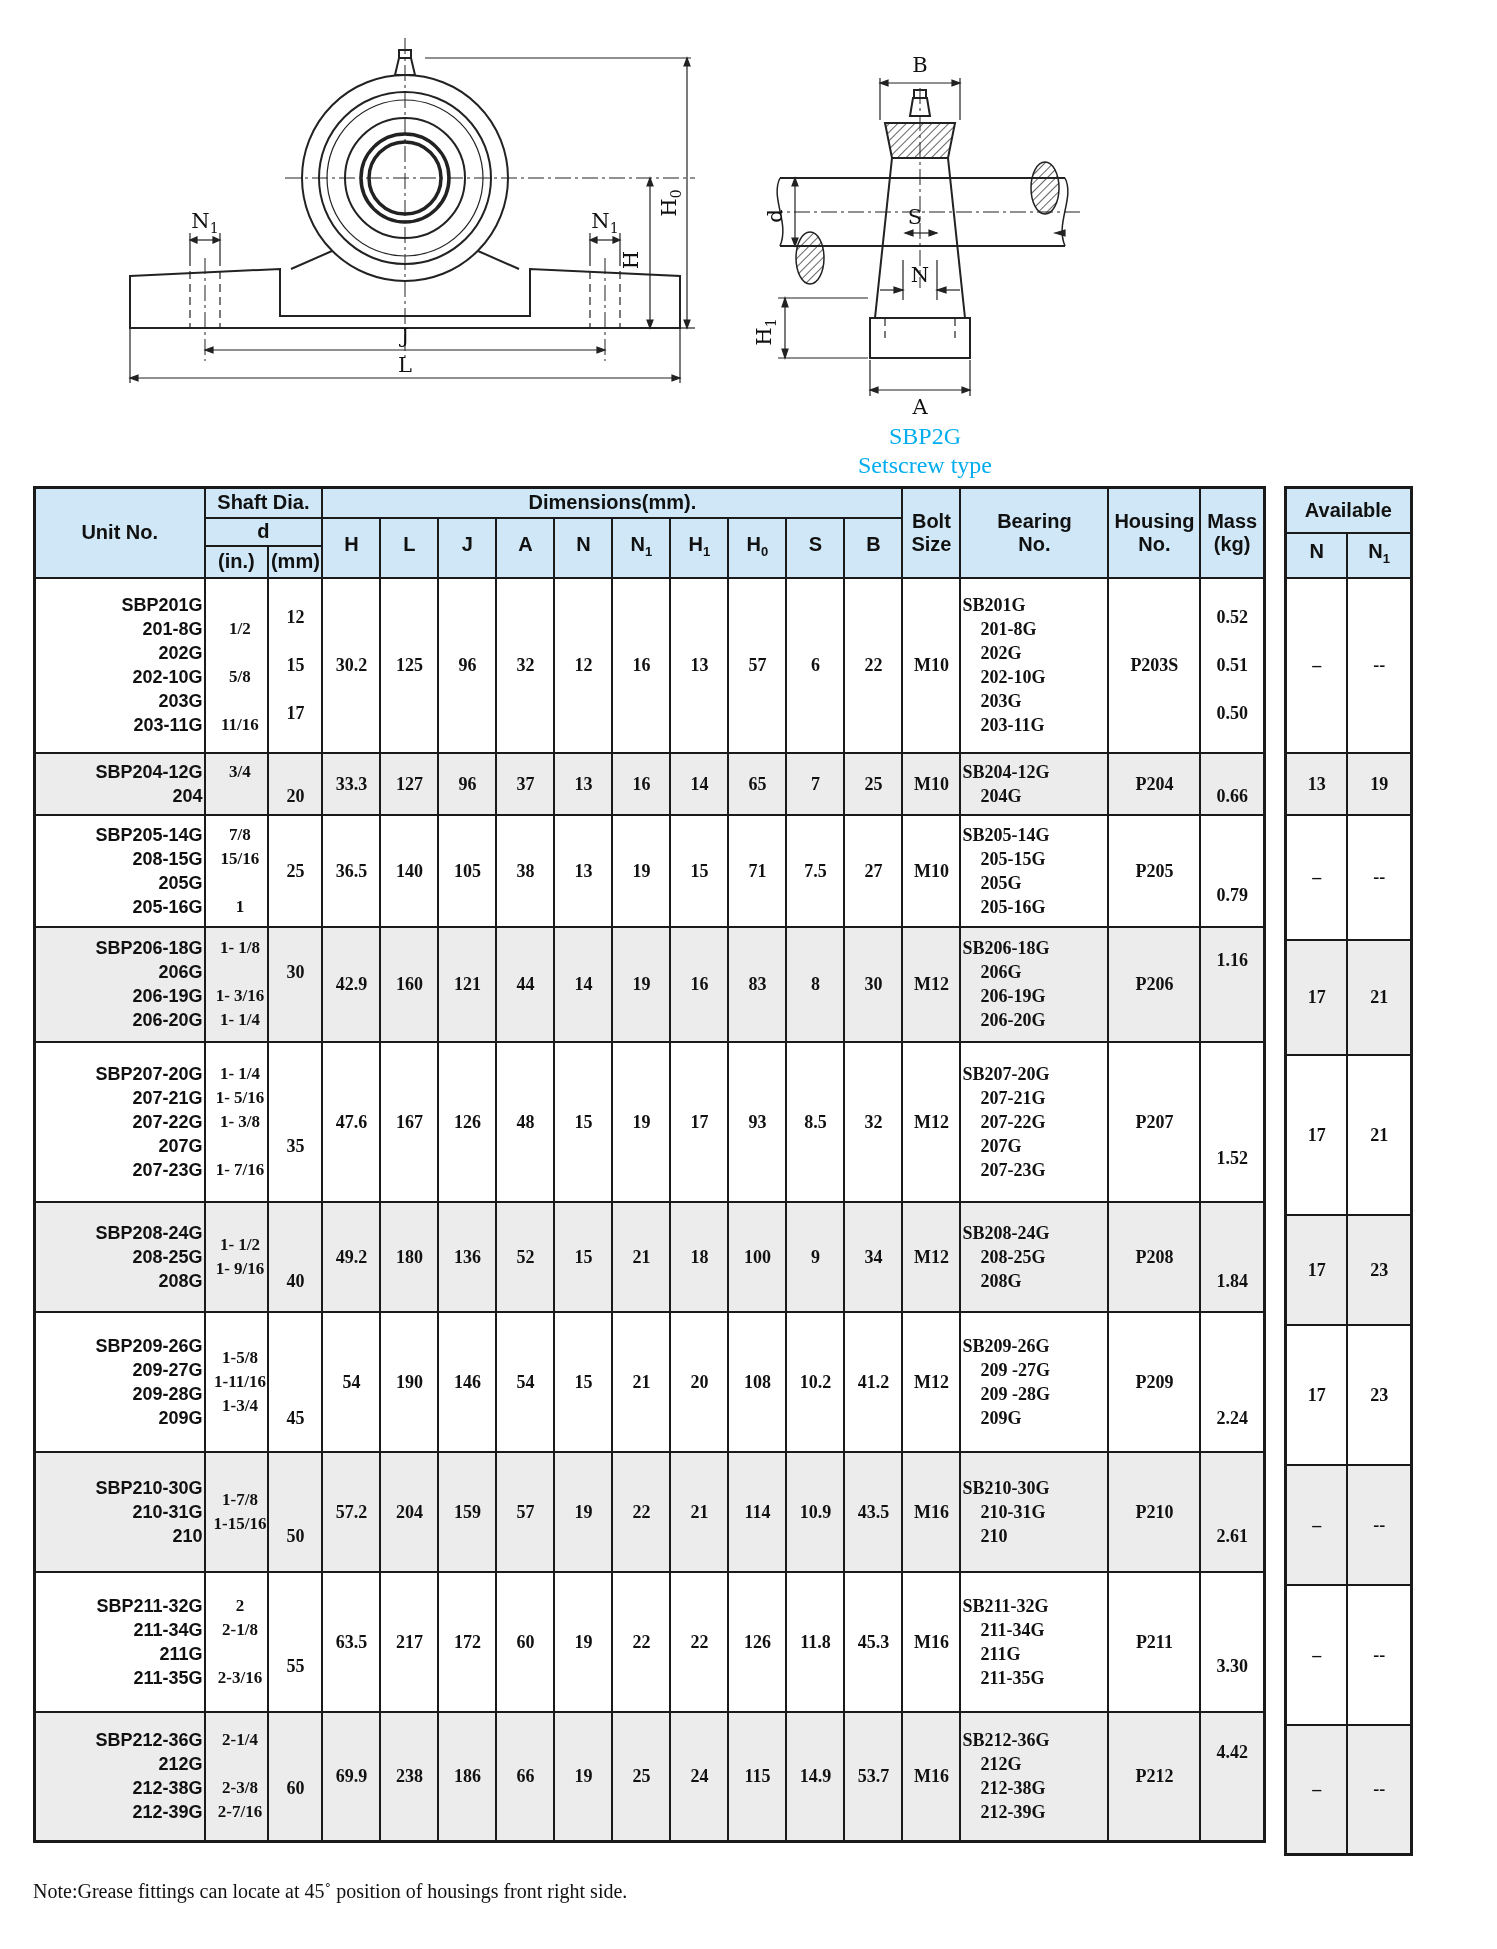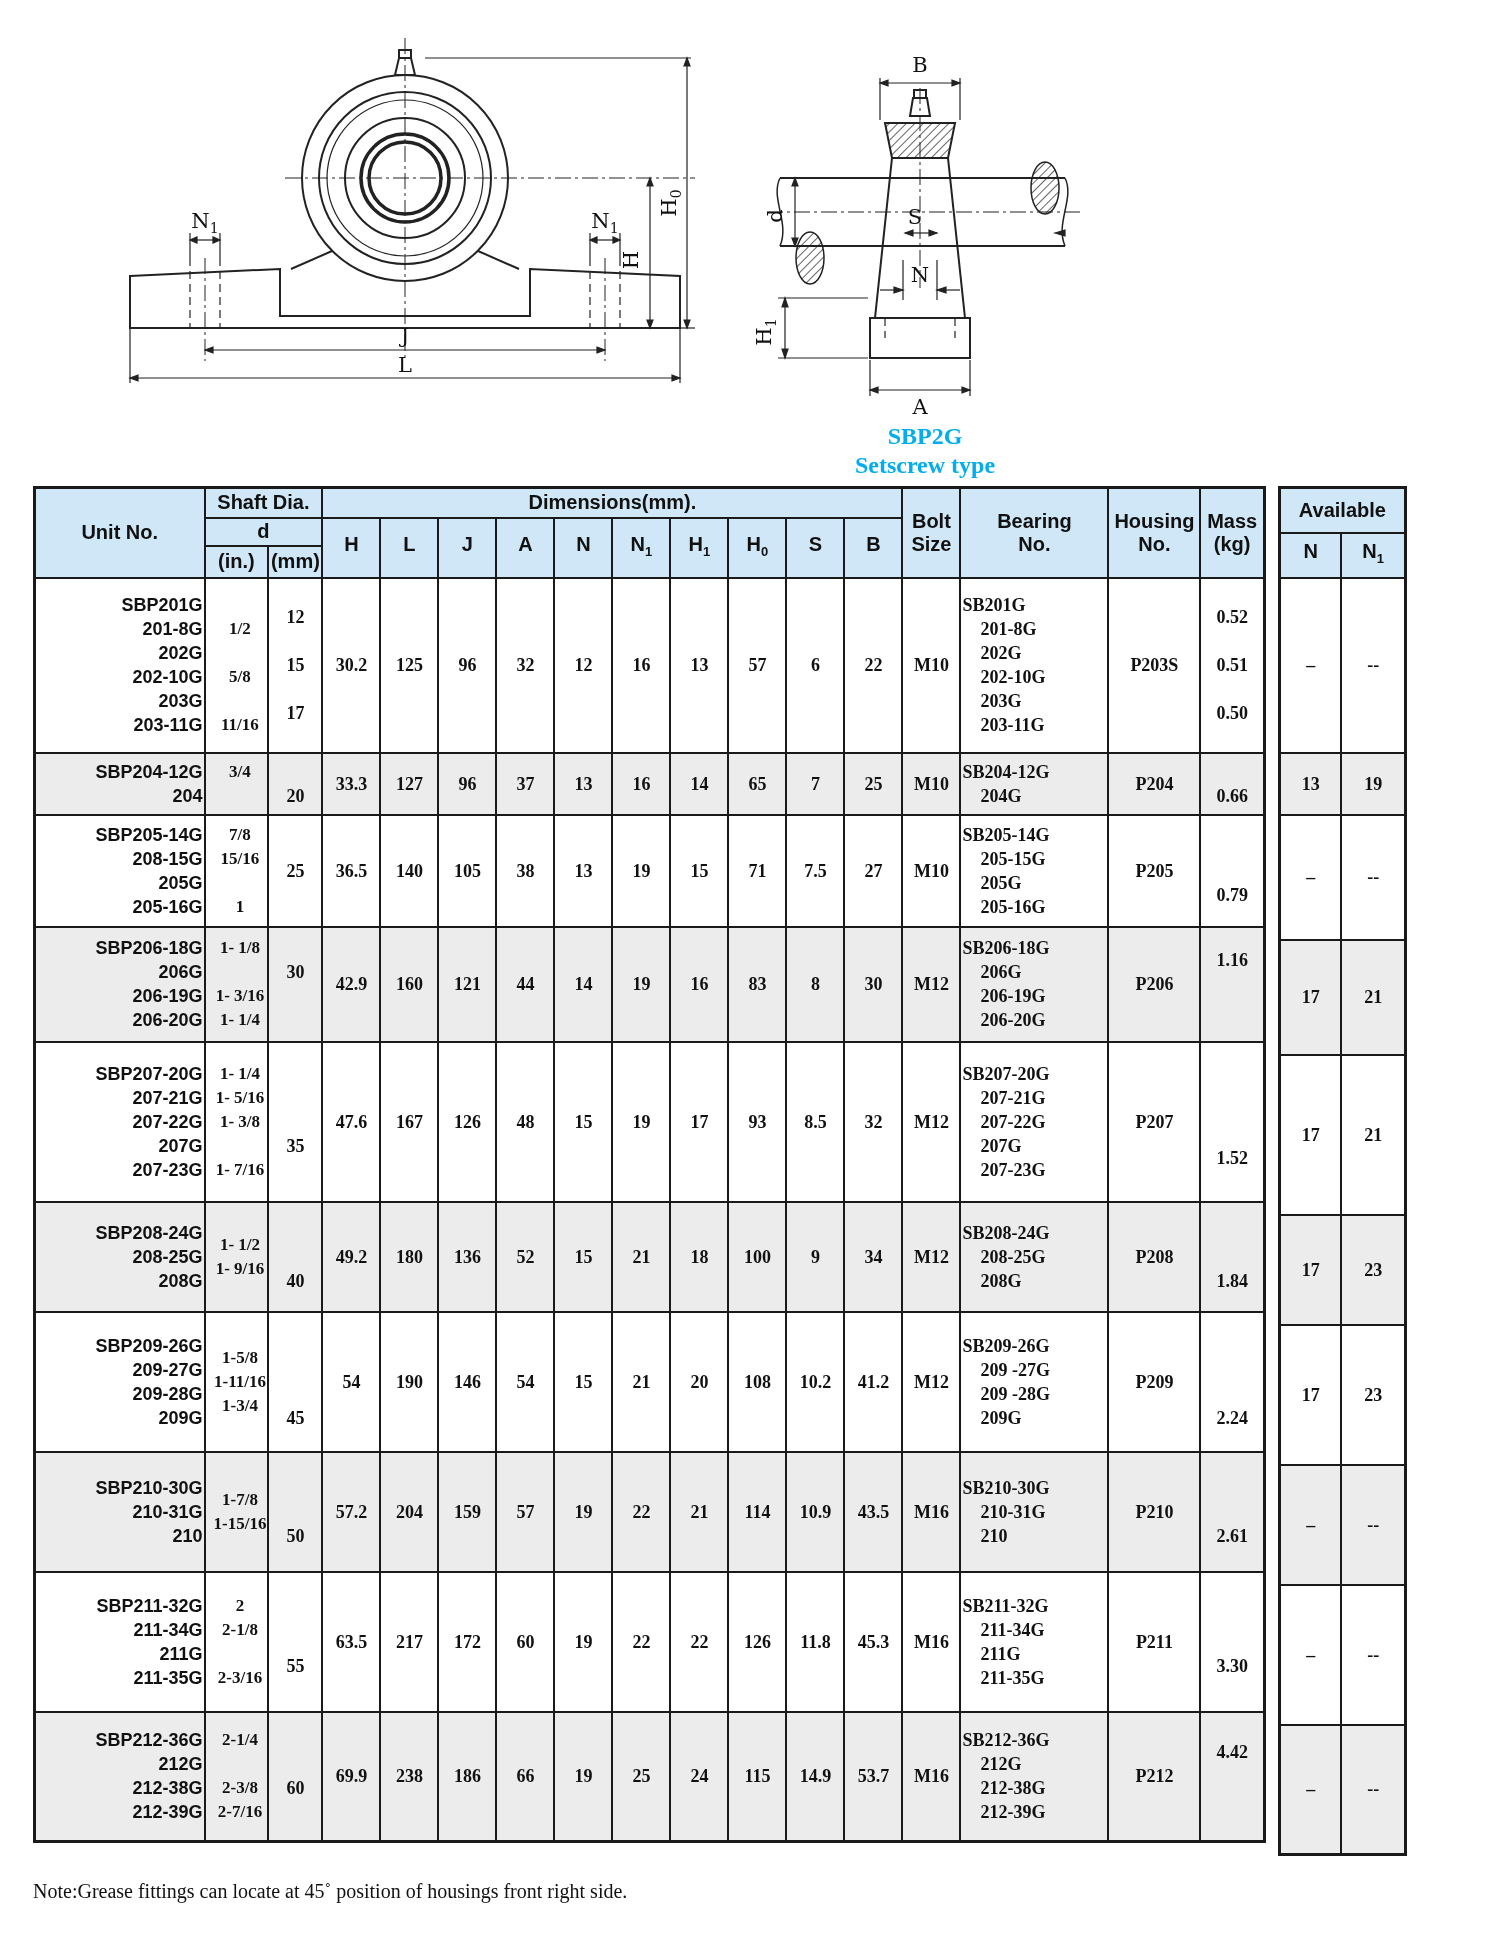--- a/index.html
+++ b/index.html
@@ -1,32 +1,32 @@
 <!DOCTYPE html>
 <html style="--hdr: #cfe7f6; --alt: #ececec; --accent: #00ADEE; --line: #1a1a1a;"><head>
 <meta charset="utf-8">
 <style>
   :root{ --hdr:#cfe7f6; --alt:#ececec; --accent:#00ADEE; --line:#1a1a1a; }
   html,body{margin:0;padding:0;background:#fff;}
   body{width:1497px;min-height:1949px;font-family:"Liberation Sans",sans-serif;color:#111;}
   .top{display:flex;align-items:flex-start;padding:28px 0 6px 95px;}
   .front-view{margin-right:40px;}
   .side-block{display:flex;flex-direction:column;align-items:center;}
-  .caption{text-align:center;font-family:"Liberation Serif",serif;font-weight:bold;
+  .caption{text-align:center;font-family:"Liberation Serif",serif;font-weight:normal;
            font-size:24px;line-height:29px;color:var(--accent);margin-top:2px;}
   svg text{font-family:"DejaVu Serif","Liberation Serif",serif;font-size:21px;fill:#111;}
   .tables{display:flex;align-items:flex-start;padding-left:33px;}
   table{border-collapse:collapse;table-layout:fixed;}
   table.spec{border:3px solid var(--line);}
   .spec th,.spec td{border:2px solid var(--line);overflow:hidden;}
   .spec th{background:var(--hdr);font-weight:bold;font-size:20px;white-space:pre;line-height:23px;}
   .spec th sub{font-size:13px;}
   .spec td{font-family:"Liberation Serif",serif;font-weight:bold;font-size:18px;
            text-align:center;vertical-align:middle;line-height:24px;}
-  .avail{margin-left:12px;}
+  .avail{margin-left:18px;}
   tr.alt td{background:var(--alt);}
   td.c-unit{font-family:Liberation Sans, sans-serif;text-align:right;padding-left:20px;white-space:pre;}
   td.c-din{text-align:center;padding-left:8px;white-space:pre;font-size:17px;}
   td.c-dmm,td.c-mass{white-space:pre;}
   td.c-bearing{text-align:left;white-space:pre;}
   .remarks{padding:20px 0 0 33px;font-family:"Liberation Serif",serif;font-size:20px;line-height:30px;}
 </style>
 </head>
 <body>
 

